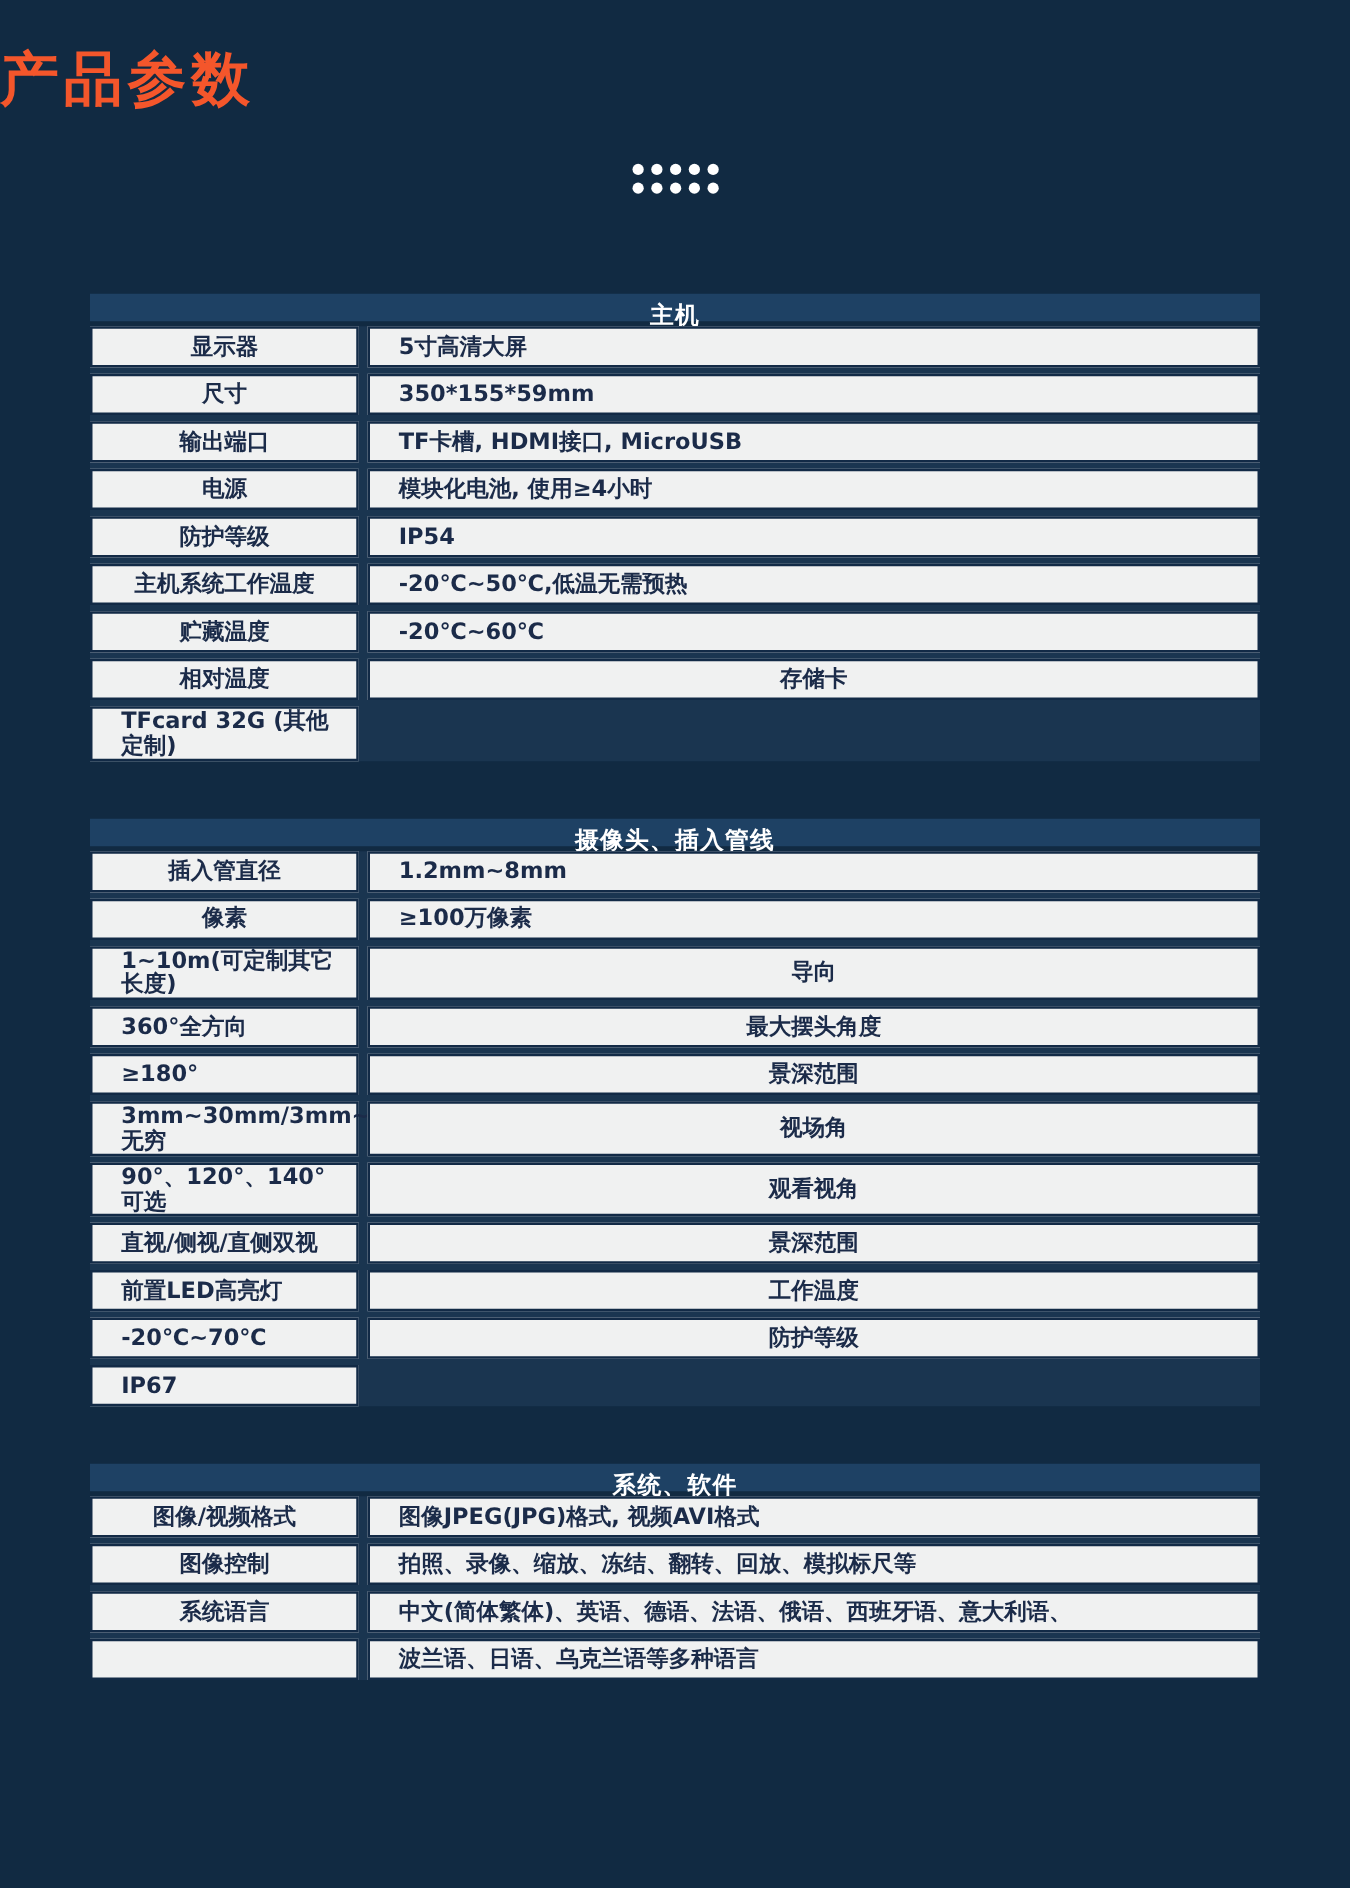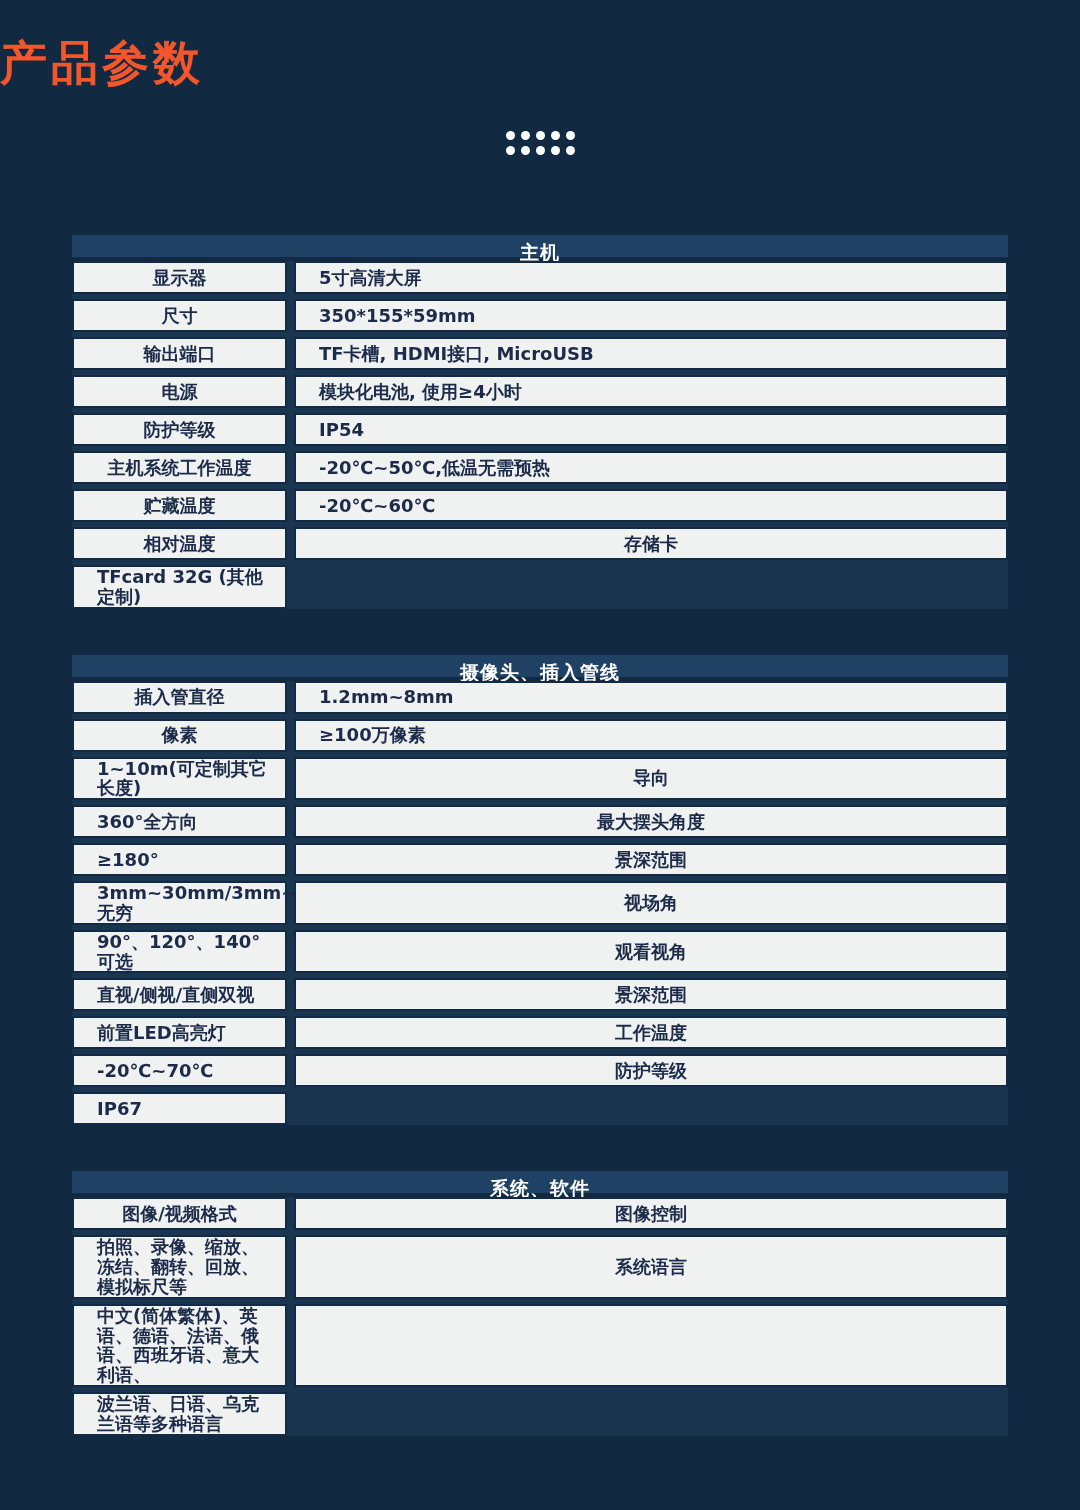--- a/index.html
+++ b/index.html
@@ -152,20 +152,21 @@
           <div class="cell label">工作温度</div>
           <div class="cell value">-20℃~70℃</div>
           <div class="cell label">防护等级</div>
           <div class="cell value">IP67</div>
         </div>
       </section>
       <section class="spec-table">
         <div class="table-header">系统、软件</div>
         <div class="table-body">
           <div class="cell label">图像/视频格式</div>
+          <div class="cell value">图像JPEG(JPG)格式, 视频AVI格式</div>
           <div class="cell label">图像控制</div>
           <div class="cell value">拍照、录像、缩放、冻结、翻转、回放、模拟标尺等</div>
           <div class="cell label">系统语言</div>
           <div class="cell value">中文(简体繁体)、英语、德语、法语、俄语、西班牙语、意大利语、</div>
           <div class="cell label"></div>
           <div class="cell value">波兰语、日语、乌克兰语等多种语言</div>
         </div>
       </section>
     </section>
 </main>

